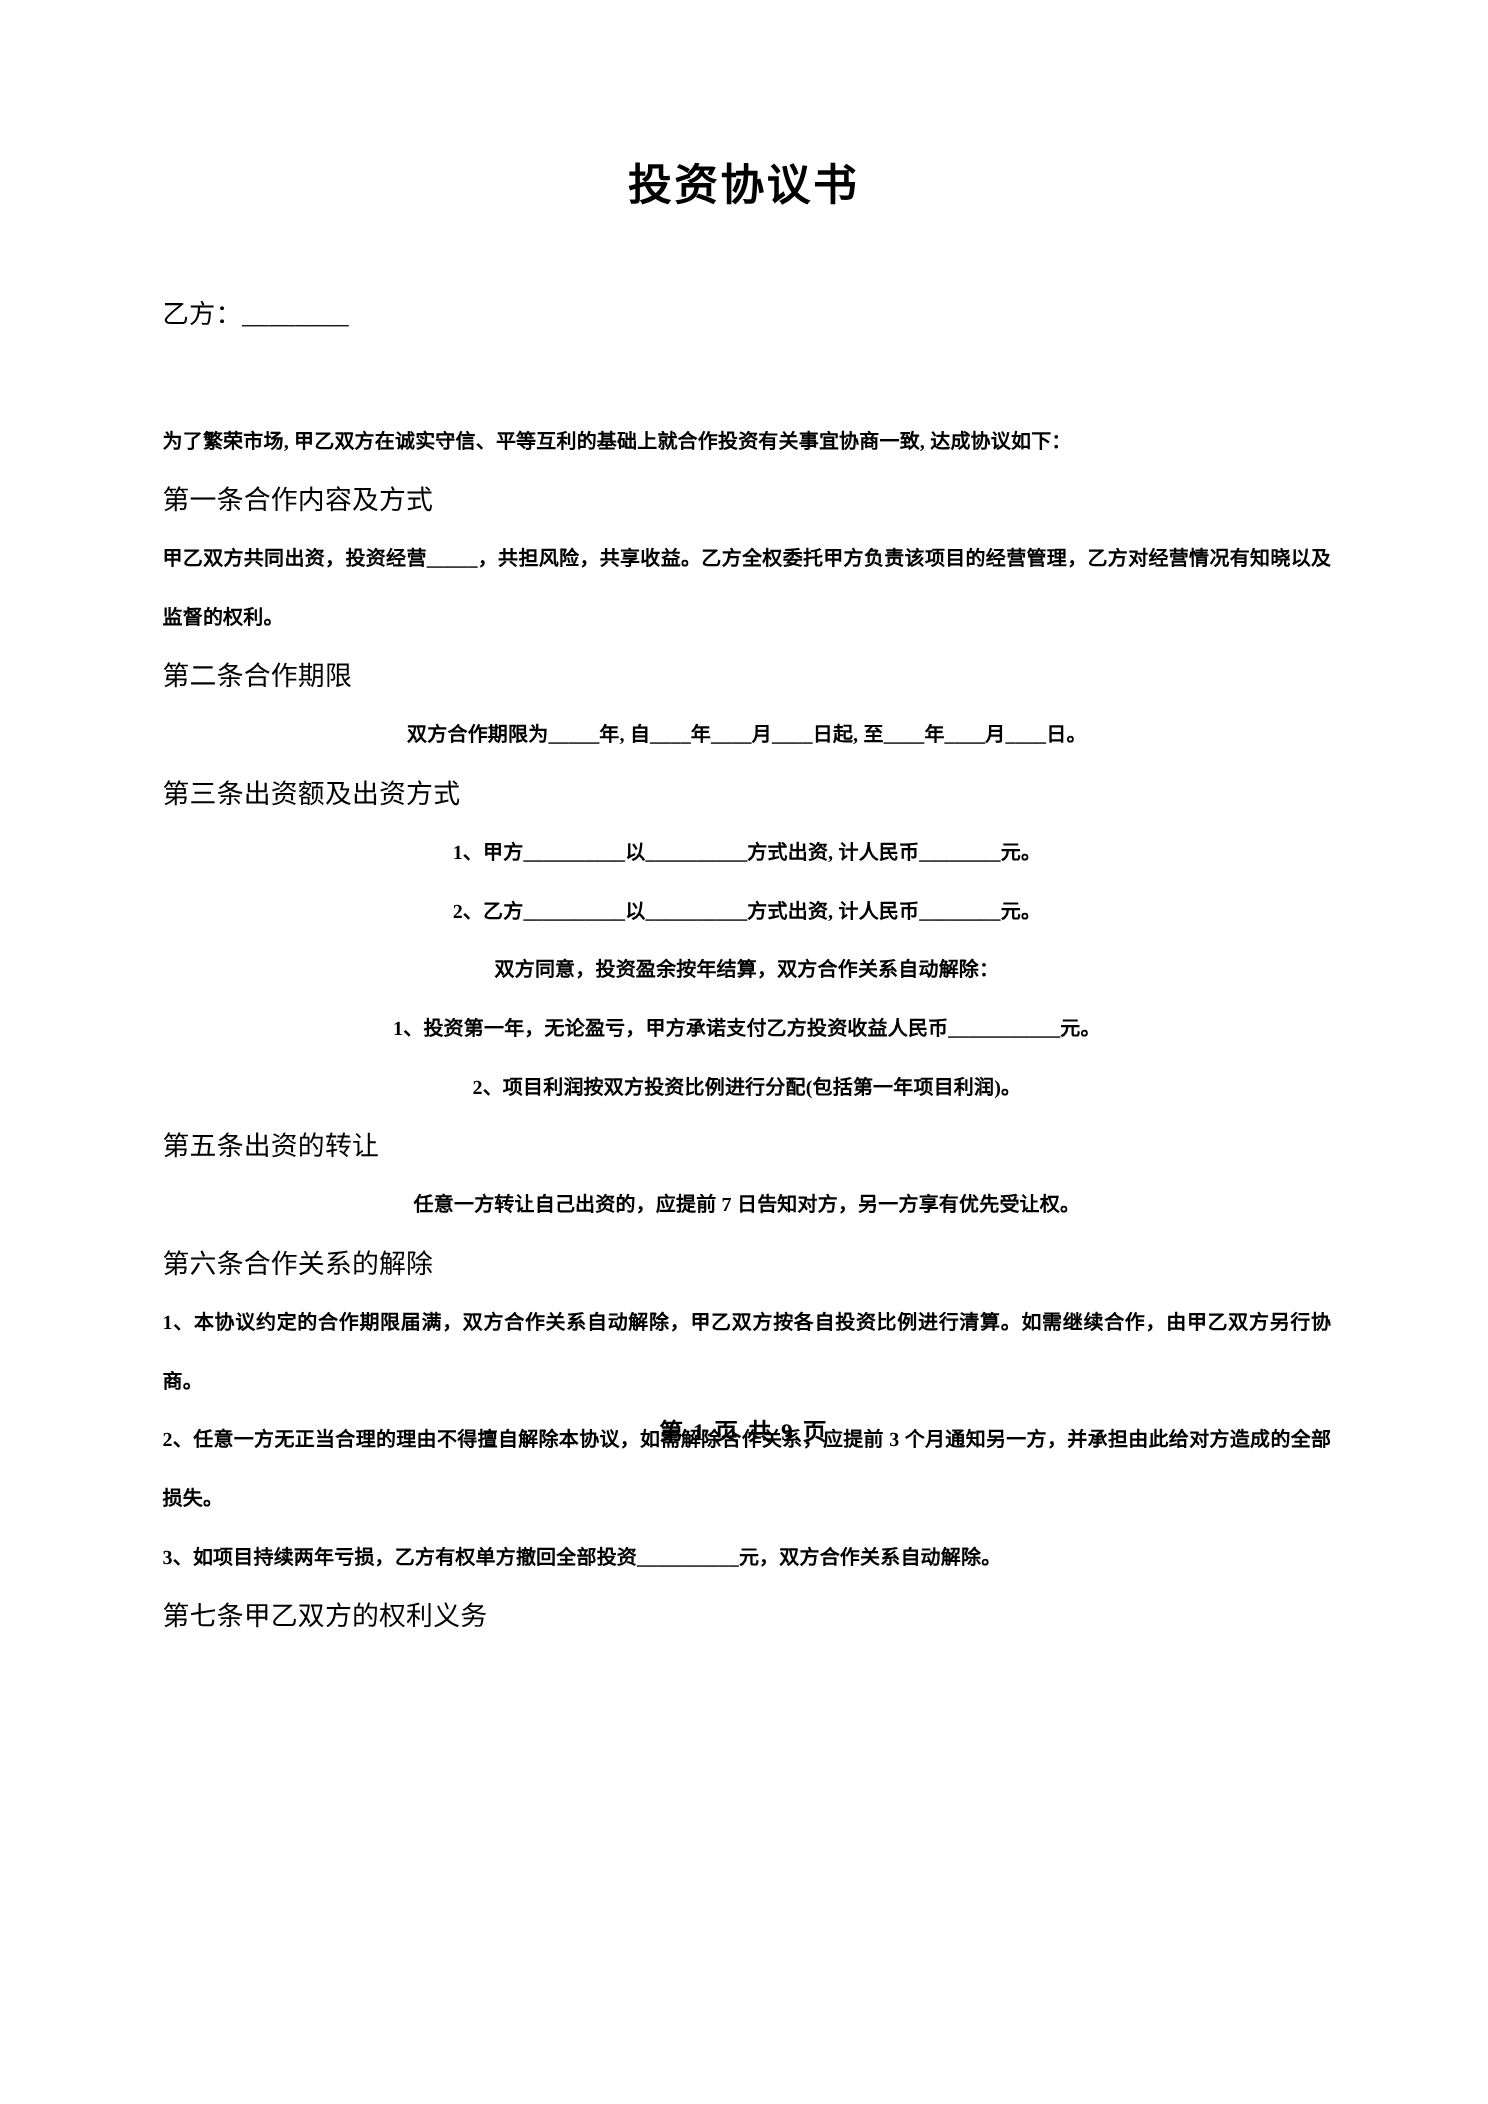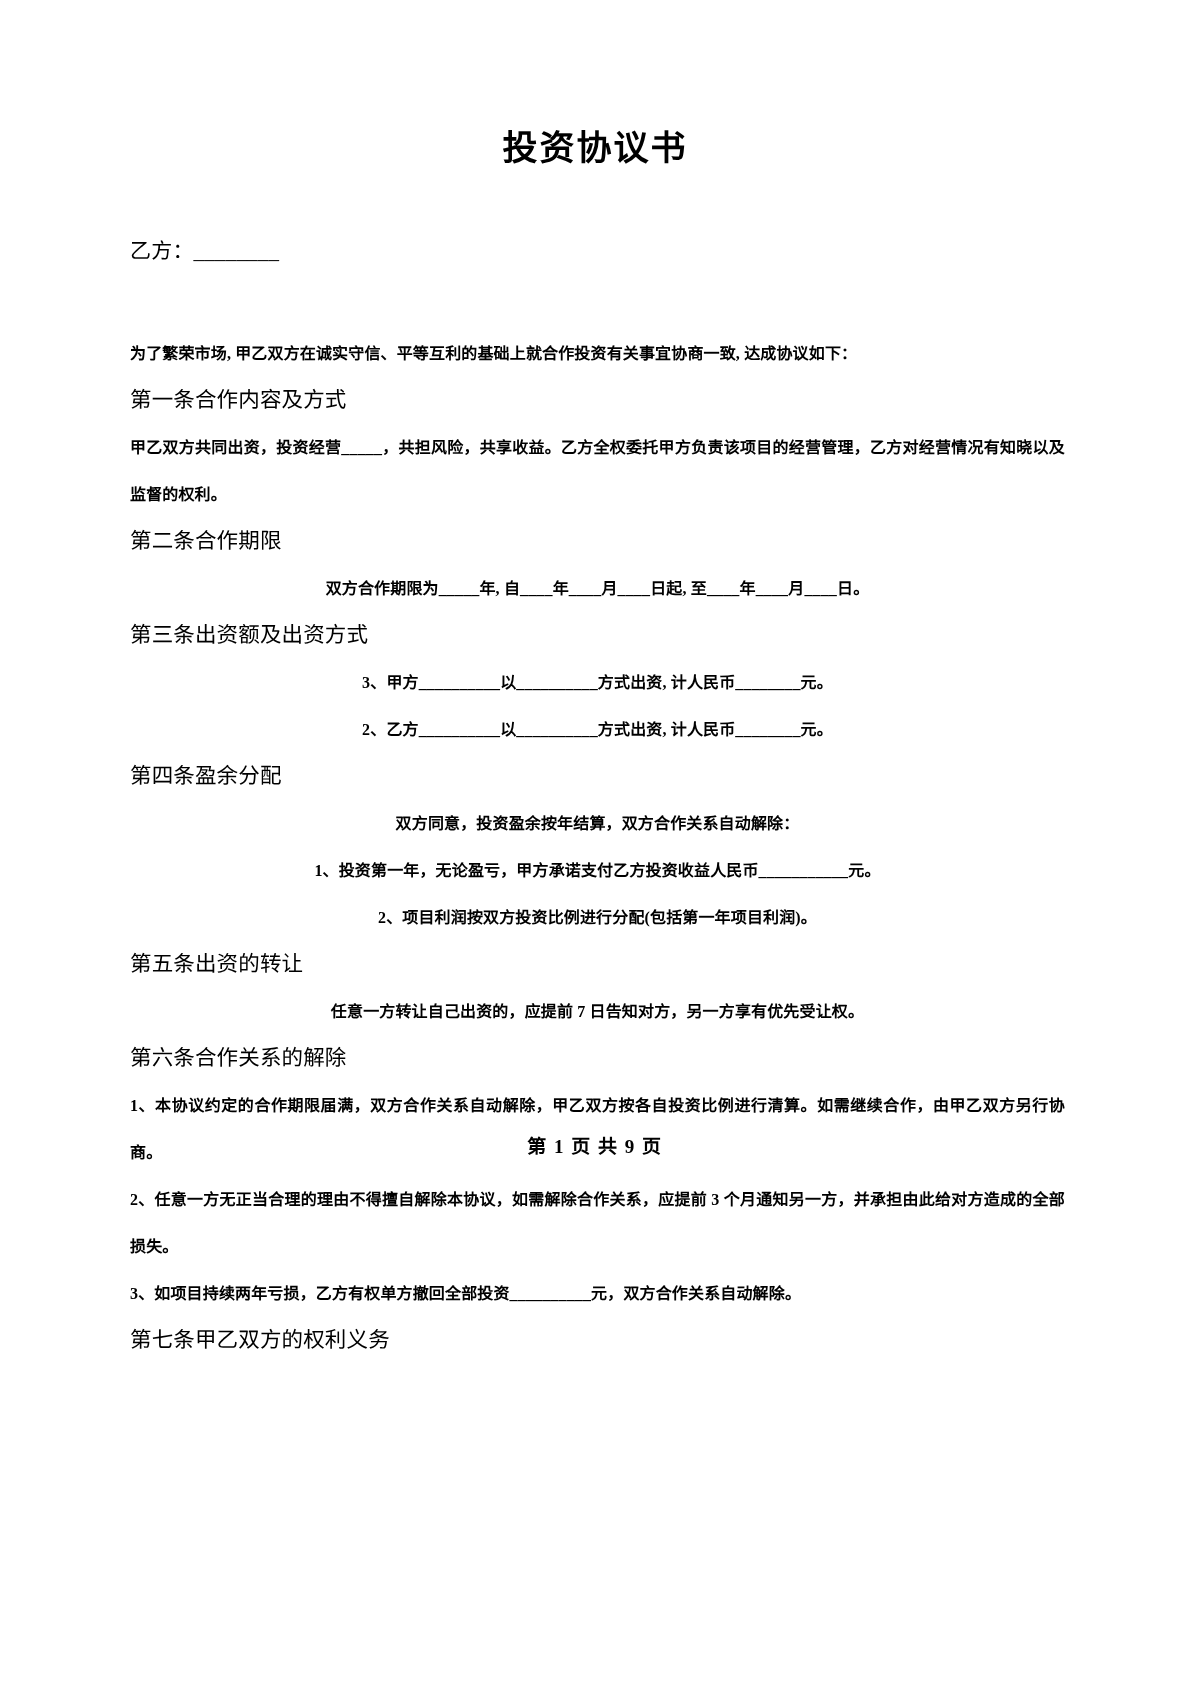--- a/index.html
+++ b/index.html
@@ -93,24 +93,23 @@
 
     <p class="para">为了繁荣市场, 甲乙双方在诚实守信、平等互利的基础上就合作投资有关事宜协商一致, 达成协议如下：</p>
 
     <p class="heading-line">第一条合作内容及方式</p>
     <p class="para">甲乙双方共同出资，投资经营_____，共担风险，共享收益。乙方全权委托甲方负责该项目的经营管理，乙方对经营情况有知晓以及监督的权利。</p>
 
     <p class="heading-line">第二条合作期限</p>
     <p class="para nojust">双方合作期限为_____年, 自____年____月____日起, 至____年____月____日。</p>
 
     <p class="heading-line">第三条出资额及出资方式</p>
-    <p class="para nojust">3、甲方__________以__________方式出资, 计人民币________元。</p>
+    <p class="para nojust">1、甲方__________以__________方式出资, 计人民币________元。</p>
     <p class="para nojust">2、乙方__________以__________方式出资, 计人民币________元。</p>
 
-    <p class="heading-line">第四条盈余分配</p>
     <p class="para nojust">双方同意，投资盈余按年结算，双方合作关系自动解除：</p>
     <p class="para nojust">1、投资第一年，无论盈亏，甲方承诺支付乙方投资收益人民币___________元。</p>
     <p class="para nojust">2、项目利润按双方投资比例进行分配(包括第一年项目利润)。</p>
 
     <p class="heading-line">第五条出资的转让</p>
     <p class="para nojust">任意一方转让自己出资的，应提前 7 日告知对方，另一方享有优先受让权。</p>
 
     <p class="heading-line">第六条合作关系的解除</p>
     <p class="para">1、本协议约定的合作期限届满，双方合作关系自动解除，甲乙双方按各自投资比例进行清算。如需继续合作，由甲乙双方另行协商。</p>
     <p class="para">2、任意一方无正当合理的理由不得擅自解除本协议，如需解除合作关系，应提前 3 个月通知另一方，并承担由此给对方造成的全部损失。</p>

